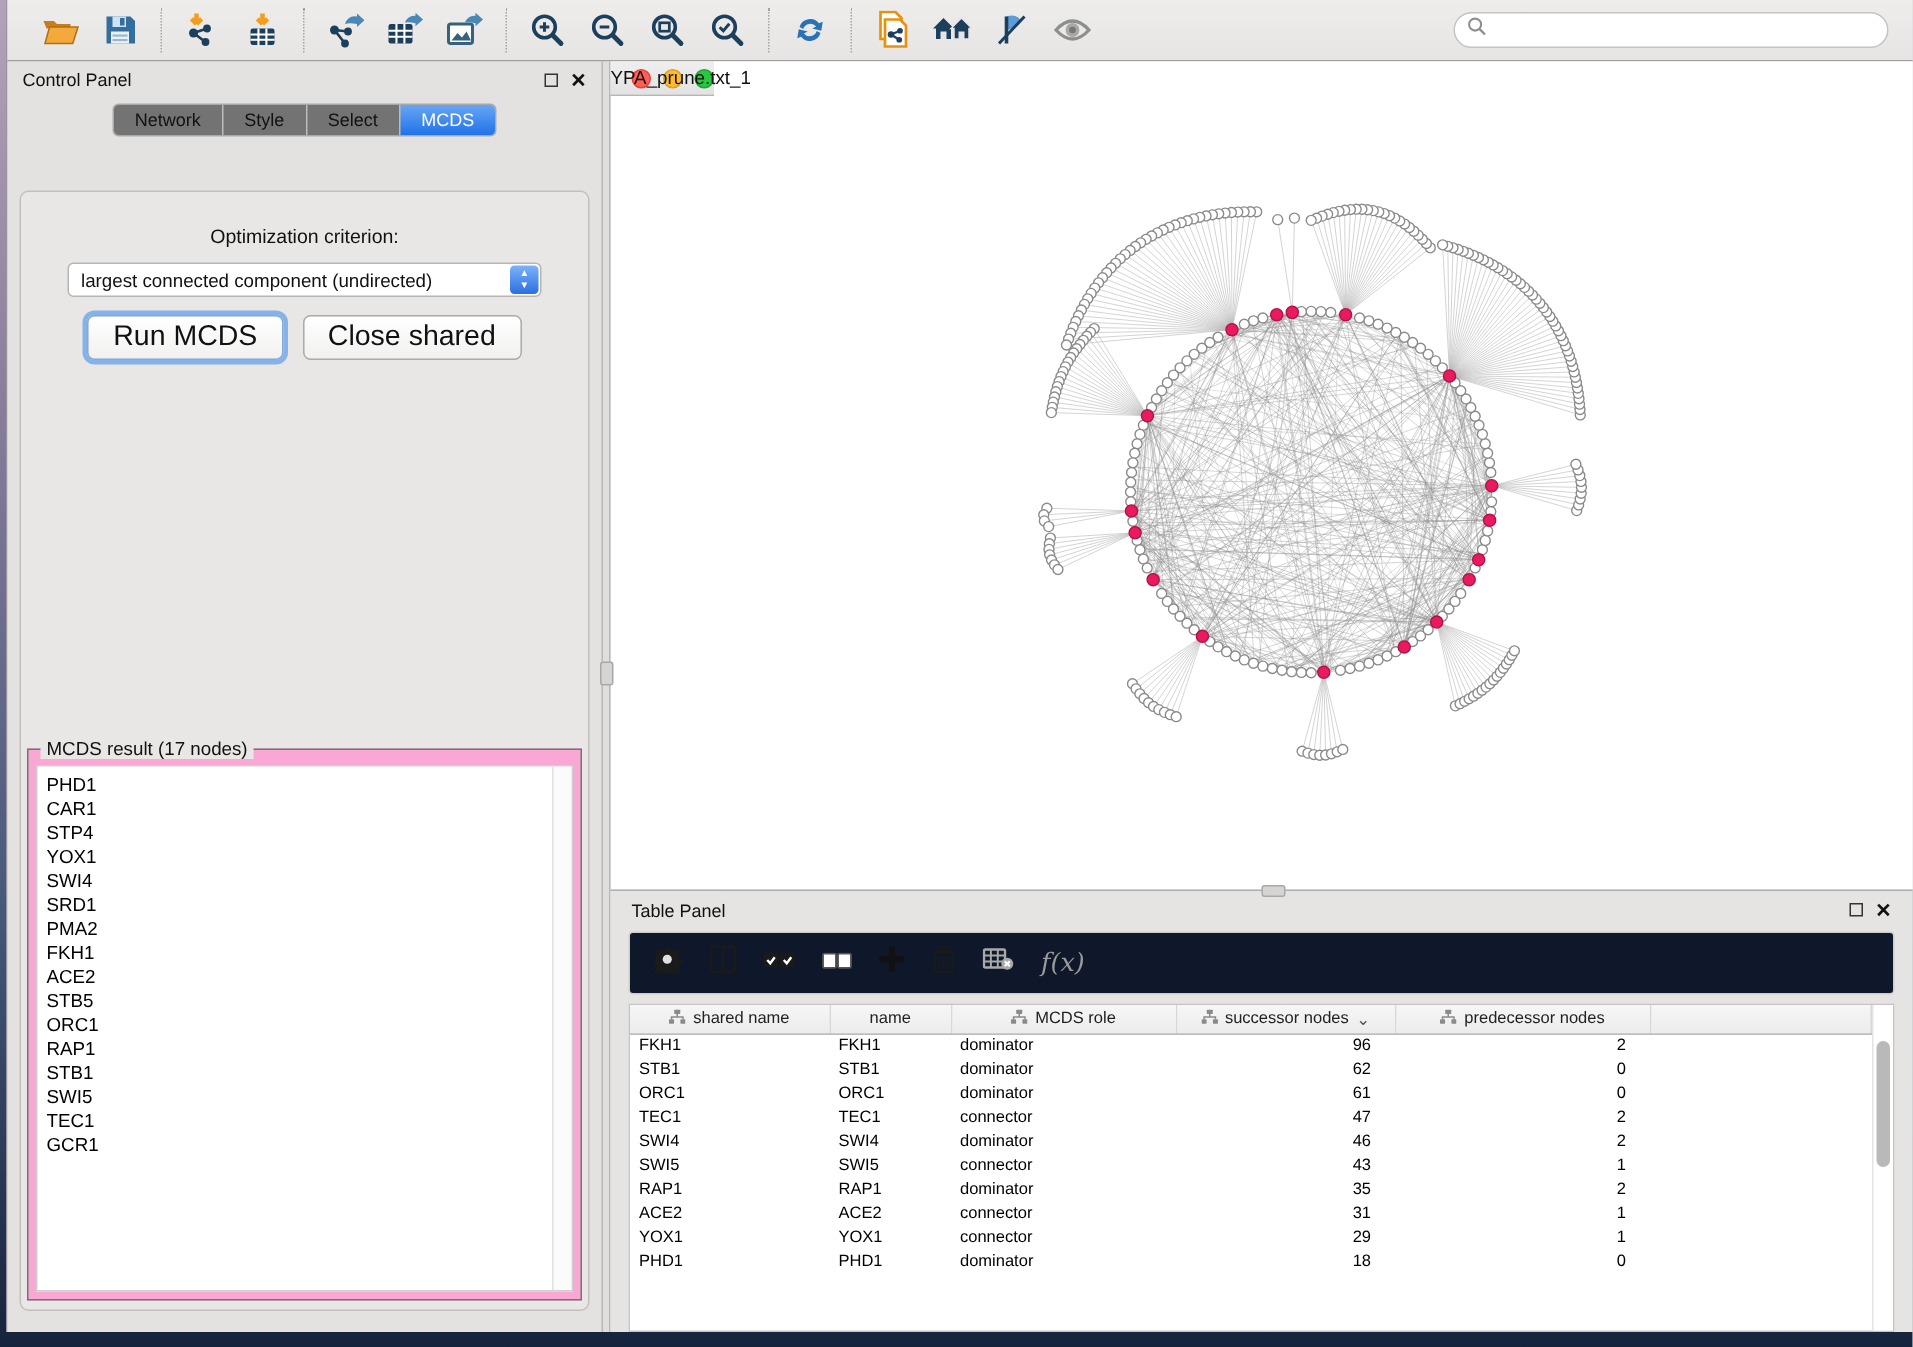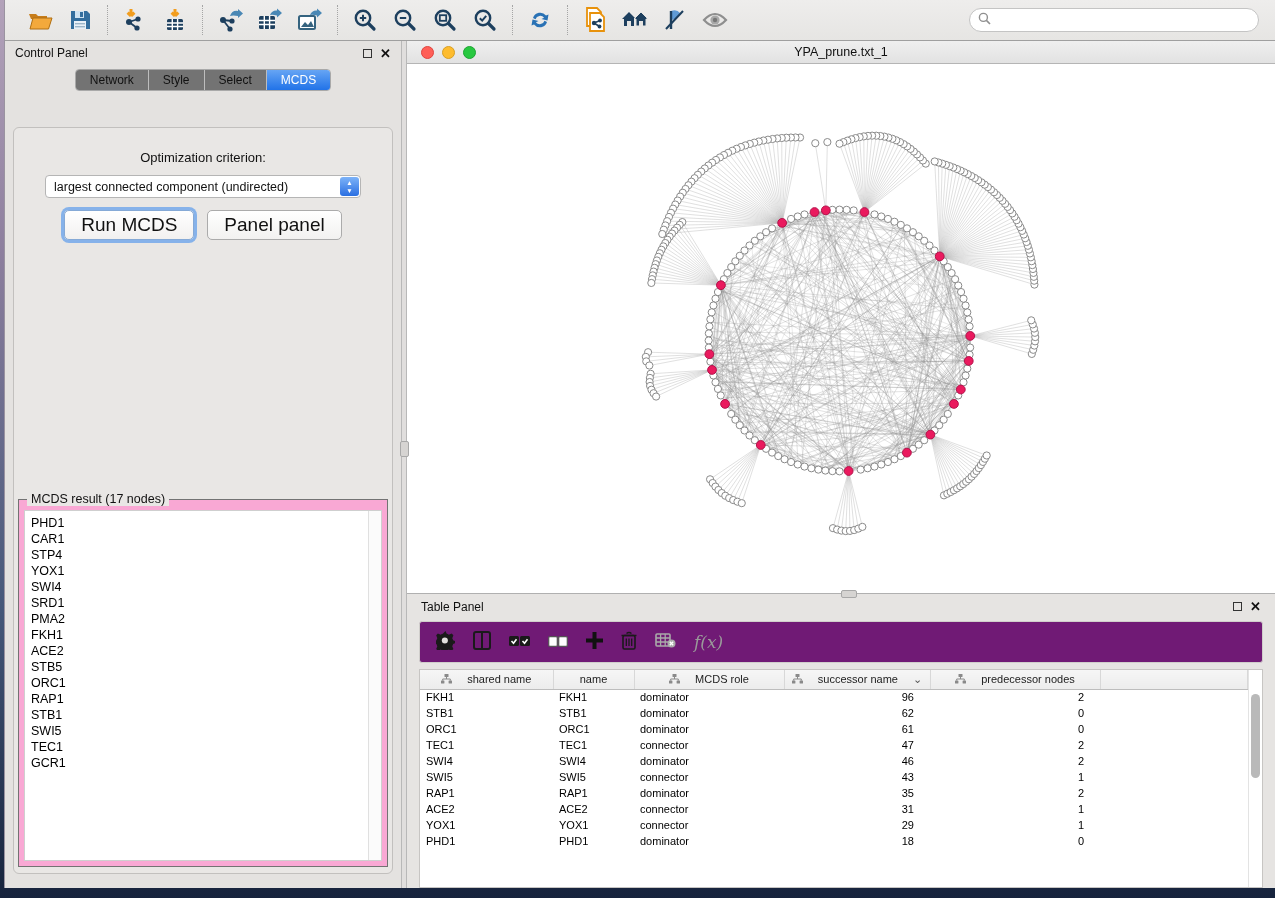--- a/index.html
+++ b/index.html
@@ -59,47 +59,47 @@
 
   
   #v-splitter { width:6px; background:#e0dedd; border-left:1px solid #b8b8b8; border-right:1px solid #b8b8b8; position:relative; }
   .v-handle { position:absolute; top:400px; left:-2px; width:9px; height:16px; background:#d6d4d2;
     border:1px solid #a8a8a8; border-radius:2px; }
 
   
   #right-col { flex:1; display:flex; flex-direction:column; min-width:0; }
 
   
-  #network-window { flex:1; display:flex; flex-direction:column; min-height:0; background:#fff; }
+  #network-window { flex:1; display:flex; flex-direction:row; min-height:0; background:#fff; }
   .net-titlebar { height:23px; background:linear-gradient(#efefef,#e2e2e2); border-bottom:1px solid #b5b5b5;
     display:flex; align-items:center; position:relative; flex:0 0 auto; }
   .traffic { display:flex; gap:8px; margin-left:14px; }
   .light { width:13px; height:13px; border-radius:50%; }
   .light.red { background:#ff5f57; border:.5px solid #e0443e; }
   .light.yellow { background:#febc2e; border:.5px solid #d89f22; }
   .light.green { background:#28c840; border:.5px solid #1ea433; }
   .net-title { position:absolute; left:0; right:0; text-align:center; font-size:12.5px; color:#111; }
   #net-canvas { flex:1; background:#fff; }
 
   
   #table-panel { height:295px; flex:0 0 auto; background:#e6e4e2; border-top:1px solid #b0b0b0; position:relative;
     display:flex; flex-direction:column; }
   .h-handle { position:absolute; top:-4px; left:50%; width:16px; height:8px; background:#d6d4d2;
     border:1px solid #a8a8a8; border-radius:2px; }
   .tp-titlebar { height:25px; display:flex; align-items:center; padding:0 14px; font-size:12px; color:#111; }
-  .tp-toolbar { margin:2px 12px 6px; height:42px; background:#701a75; border:1px solid #d0cecb; border-radius:3px;
+  .tp-toolbar { margin:2px 12px 6px; height:42px; background:#0f172a; border:1px solid #d0cecb; border-radius:3px;
     display:flex; align-items:center; gap:18px; padding:0 16px; }
   .tp-icon { display:flex; align-items:center; justify-content:center; }
   .fx-label { font-family:"DejaVu Serif", serif; font-style:italic; font-size:17px; color:#9a9a9a; }
   .table-wrap { margin:0 12px; flex:1; background:#fff; border:1px solid #c7c5c3; display:flex; min-height:0; }
   .grid { flex:1; min-width:0; }
   table { border-collapse:collapse; width:100%; table-layout:fixed; }
   thead th { height:19px; background:linear-gradient(#f6f6f6,#ececec); border-right:1px solid #d8d8d8;
     border-bottom:1px solid #bdbdbd; font-size:11px; font-weight:400; color:#222; white-space:nowrap; overflow:hidden; }
-  th .th-inner { display:flex; align-items:center; justify-content:center; gap:15px; padding:0 4px; }
+  th .th-inner { display:flex; align-items:center; justify-content:center; gap:5px; padding:0 4px; }
   tbody td { height:16px; font-size:11px; color:#000; padding:0 6px; white-space:nowrap; overflow:hidden; }
   td.num { text-align:right; padding-right:16px; }
   .tbl-scroll { width:14px; border-left:1px solid #e3e3e3; background:#fff; position:relative; }
   .tbl-thumb { position:absolute; left:2px; right:2px; top:24px; height:84px; background:#b9b9b9; border-radius:6px; }
   .tp-tabs { height:26px; display:flex; justify-content:center; align-items:center; margin:4px 0 6px; }
   .tp-tabs .seg-tab { padding:3px 16px; }
 
   
   #status-bar { height:30px; background:#ececea; border-top:1px solid #c2c2c2; display:flex; align-items:center;
     padding:0 10px; flex:0 0 auto; }
@@ -324,21 +324,21 @@
         <div class="opt-label">Optimization criterion:</div>
         <div class="combo">
           <span class="combo-value">largest connected component (undirected)</span>
           <span class="combo-stepper">
               <span>▲</span>
               <span>▼</span>
             </span>
         </div>
         <div class="btn-row">
           <button class="push-btn focused">Run MCDS</button>
-          <button class="push-btn">Panel panel</button>
+          <button class="push-btn">Close shared</button>
         </div>
         <div class="mcds-fieldset">
           <span class="mcds-legend">MCDS result (17 nodes)</span>
           <div class="mcds-list">
             <div class="mcds-items" id="mcds-items">
                 <div class="mcds-item">PHD1</div>
                 <div class="mcds-item">CAR1</div>
                 <div class="mcds-item">STP4</div>
                 <div class="mcds-item">YOX1</div>
                 <div class="mcds-item">SWI4</div>
@@ -1411,21 +1411,21 @@
                     <th>
                       <span class="th-inner">
                         <span><svg width="11" height="10" viewBox="0 0 11 10" style="vertical-align:-1px">
                             <g fill="#8a8a8a">
                               <rect x="3.5" y="0" width="4" height="3" rx=".5"></rect>
                               <rect x="0" y="6.5" width="3.4" height="3" rx=".5"></rect>
                               <rect x="7.6" y="6.5" width="3.4" height="3" rx=".5"></rect>
                               <path d="M5.5 3 v2 M1.7 6.5 v-1.5 h7.6 v1.5" stroke="#8a8a8a" fill="none"></path>
                             </g>
                           </svg></span>
-                        <span>successor name</span>
+                        <span>successor nodes</span>
                         <span style="color:#555">⌄</span>
                       </span>
                     </th>
                     <th>
                       <span class="th-inner">
                         <span><svg width="11" height="10" viewBox="0 0 11 10" style="vertical-align:-1px">
                             <g fill="#8a8a8a">
                               <rect x="3.5" y="0" width="4" height="3" rx=".5"></rect>
                               <rect x="0" y="6.5" width="3.4" height="3" rx=".5"></rect>
                               <rect x="7.6" y="6.5" width="3.4" height="3" rx=".5"></rect>

